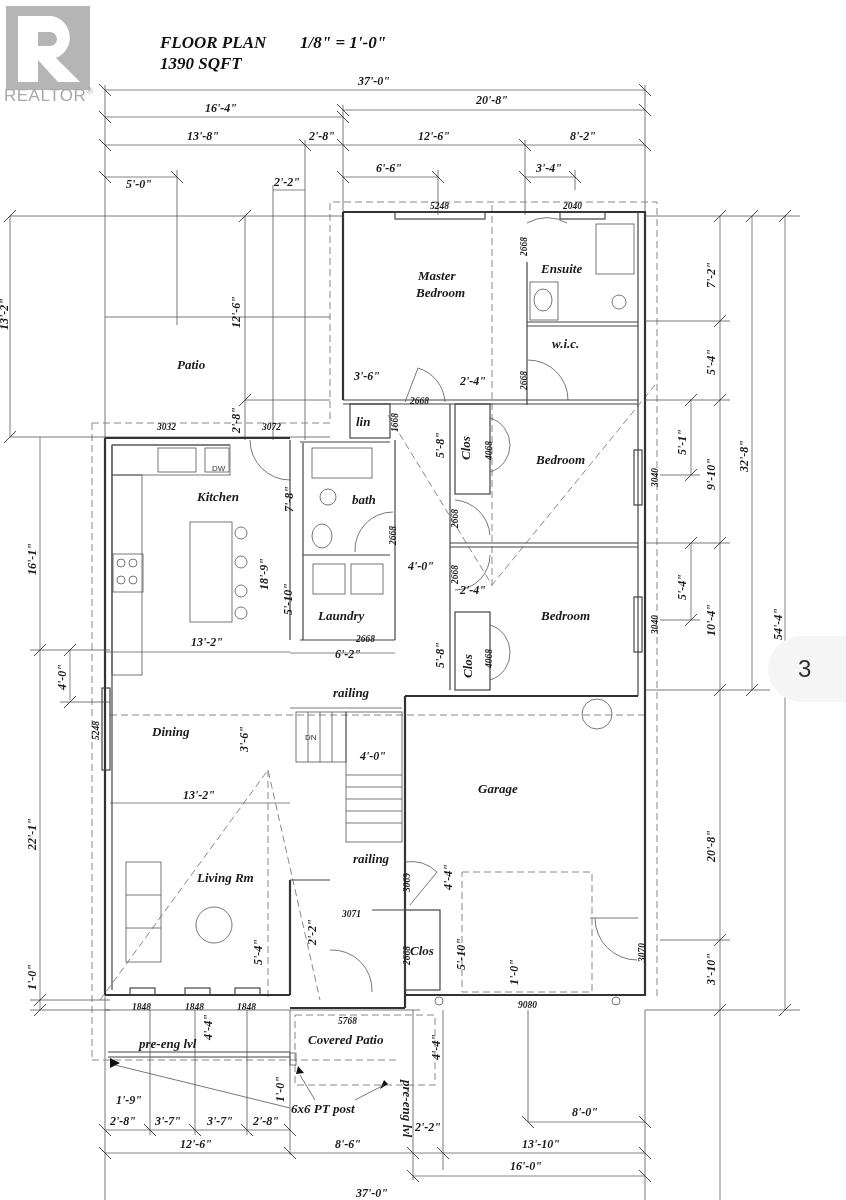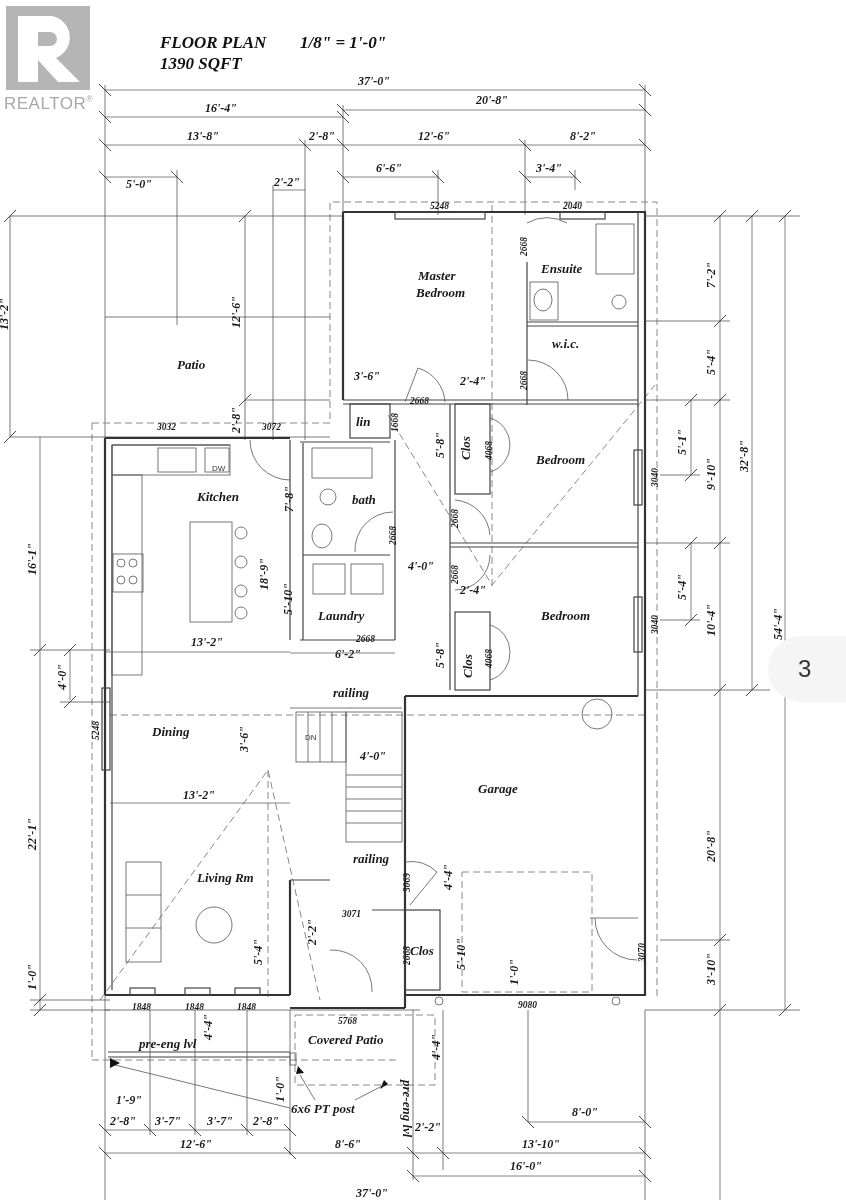--- a/index.html
+++ b/index.html
@@ -10,21 +10,21 @@
   .dim{font-family:"Liberation Serif",serif;font-weight:bold;font-style:italic;font-size:12px;fill:#1a1a1a;}
   .code{font-family:"Liberation Serif",serif;font-weight:bold;font-style:italic;font-size:9.5px;fill:#1a1a1a;}
   .small{font-family:"Liberation Sans",sans-serif;font-size:8px;fill:#333;}
   .wall{fill:none;stroke:#333;stroke-width:2.2;}
   .wall2{fill:none;stroke:#444;stroke-width:1.2;}
   .thin{fill:none;stroke:#555;stroke-width:0.8;}
   .dimline{fill:none;stroke:#666;stroke-width:0.8;}
   .dash{fill:none;stroke:#888;stroke-width:1;stroke-dasharray:7 4;}
   .tick{stroke:#333;stroke-width:0.9;}
   .realtor-logo{position:absolute;left:6px;top:6px;width:84px;height:84px;background:#b5b5b5;}
-  .realtor-text{position:absolute;left:4px;top:94px;font-family:"Liberation Sans",sans-serif;font-size:17px;color:#a8a8a8;letter-spacing:0.5px;}
+  .realtor-text{position:absolute;left:4px;top:86px;font-family:"Liberation Sans",sans-serif;font-size:17px;color:#a8a8a8;letter-spacing:0.5px;}
   .page-badge{position:absolute;left:768px;top:636px;width:90px;height:66px;border-radius:33px 0 0 33px;background:#f5f5f5;display:flex;align-items:center;padding-left:30px;box-sizing:border-box;font-family:"Liberation Sans",sans-serif;font-size:24px;color:#333;}
 </style>
 </head>
 <body>
 
 <div class="realtor-logo">
   <svg width="84" height="84" viewBox="0 0 84 84">
     <rect x="0" y="0" width="84" height="84" fill="#b5b5b5"></rect>
     <path d="M12 10 H46 A22 22 0 0 1 50 52 L74 76 H52 L32 54 V76 H12 Z M32 26 V40 H44 A7 7 0 0 0 44 26 Z" fill="#ffffff"></path>
   </svg>

